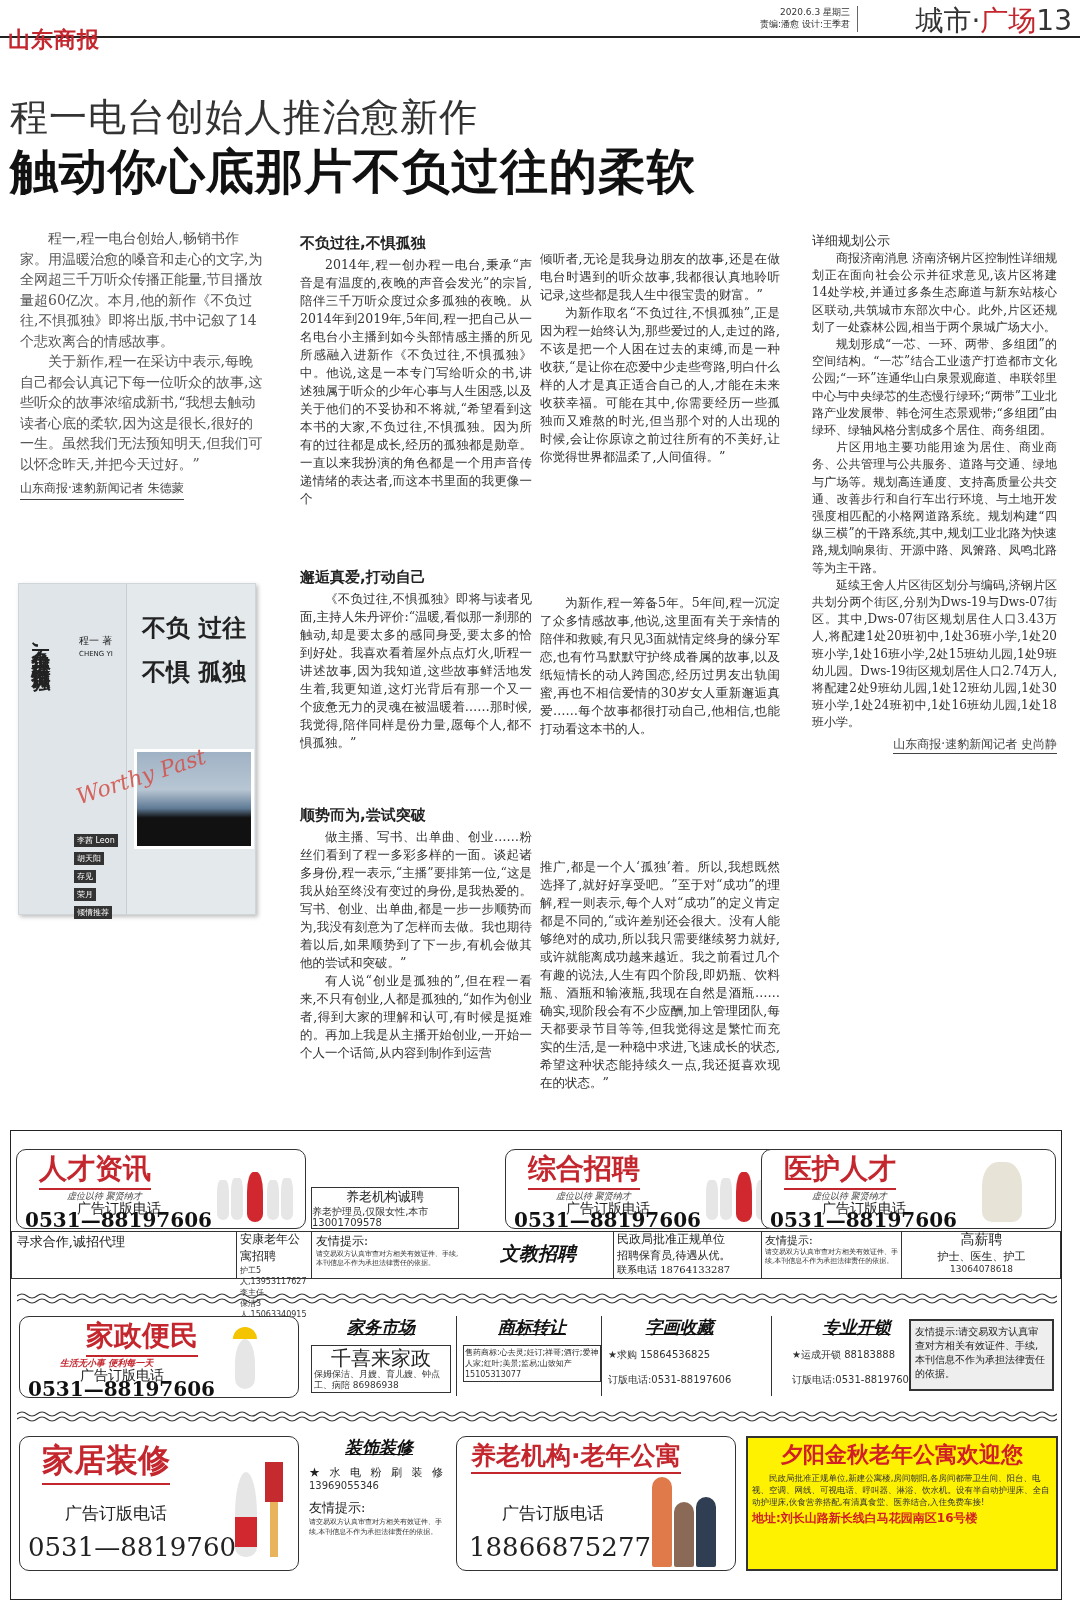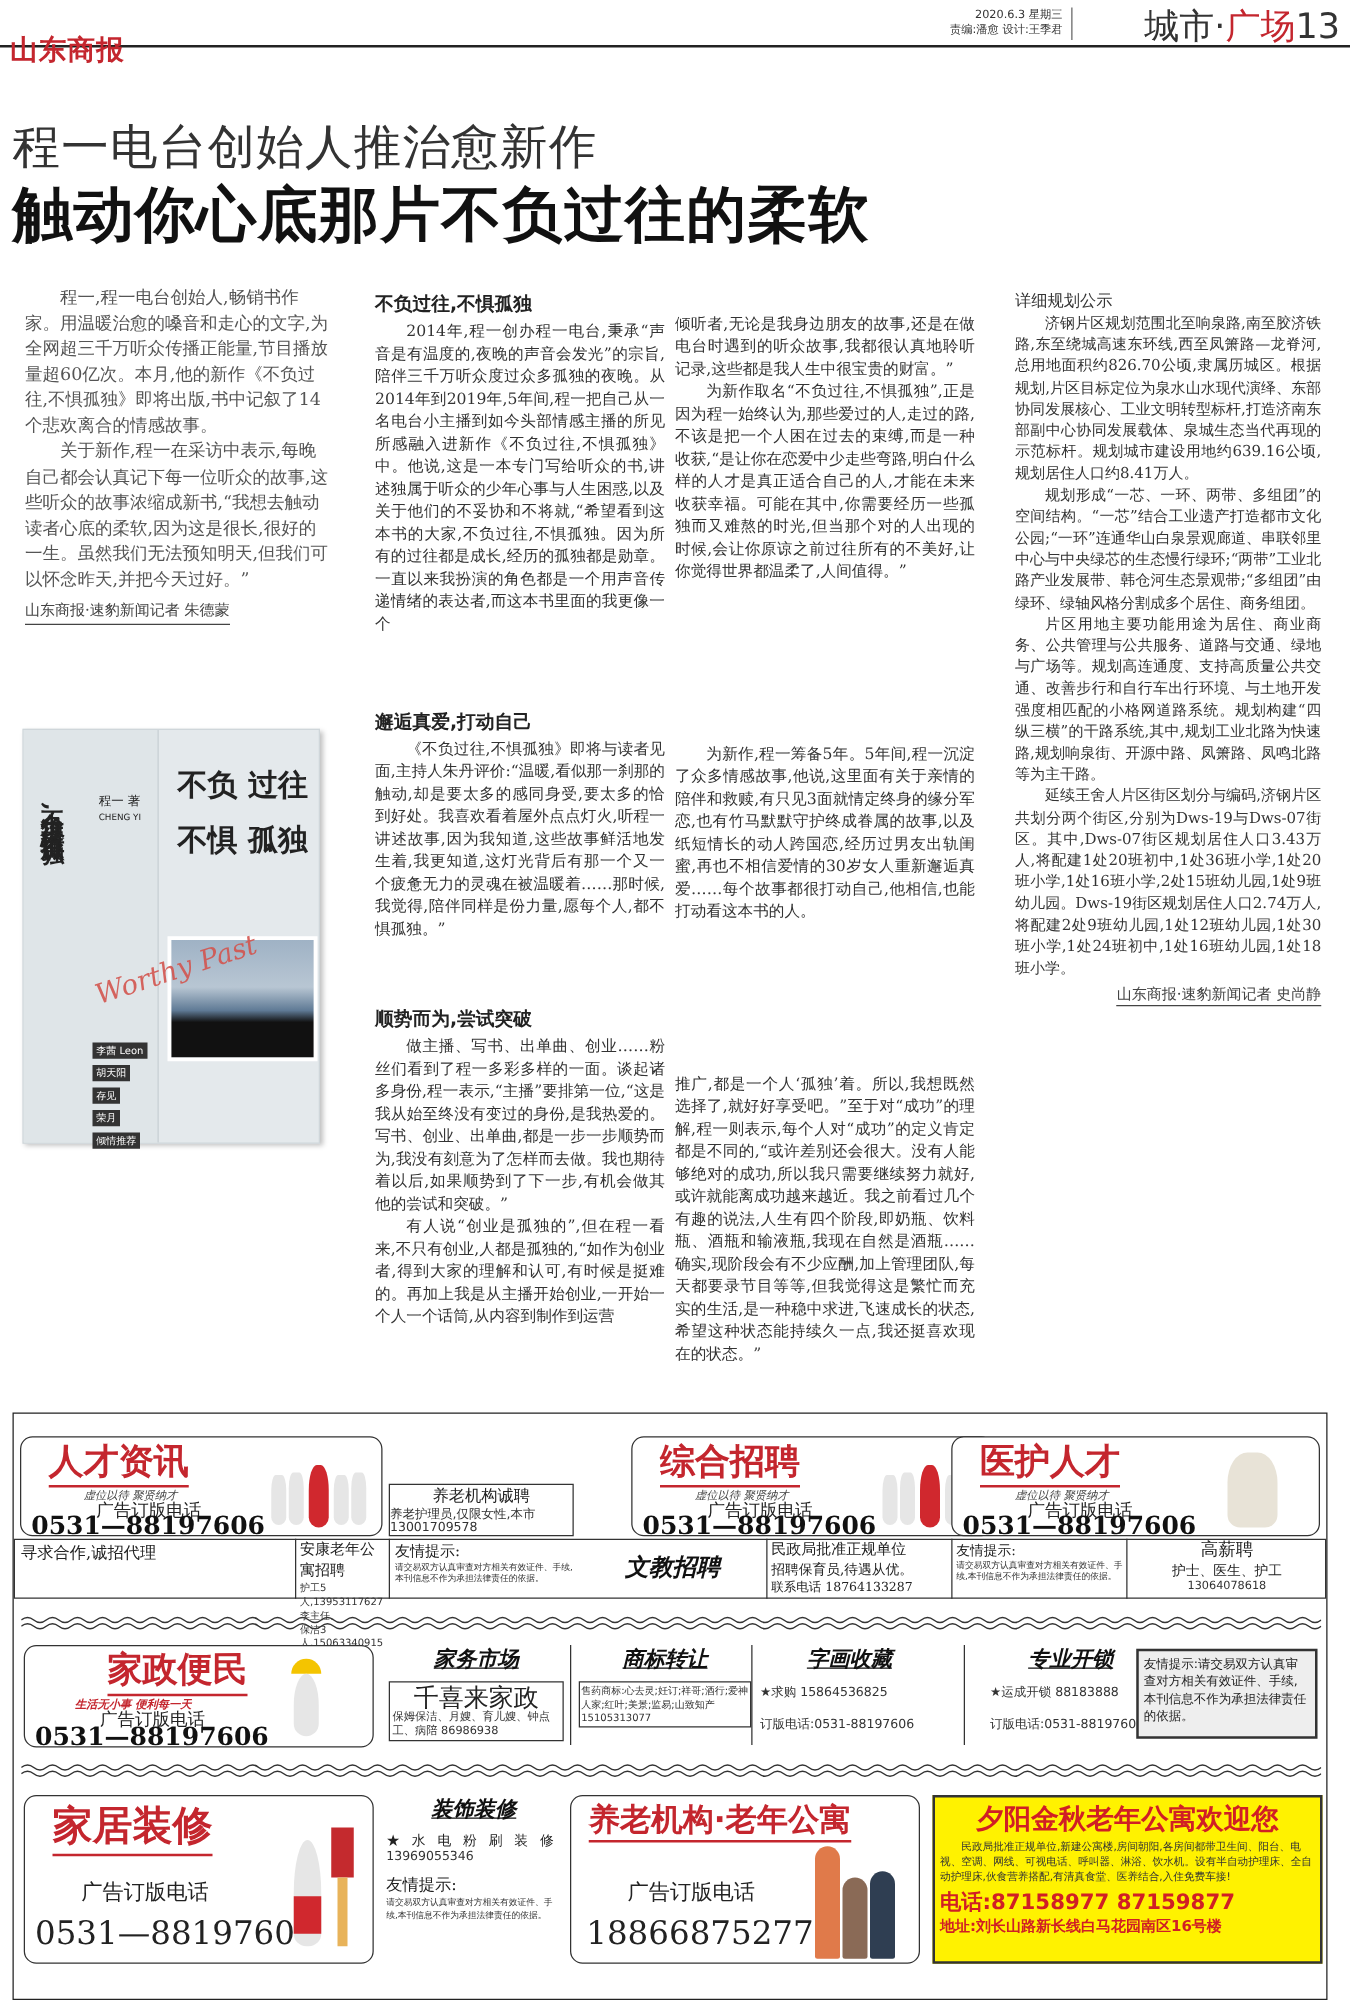--- a/index.html
+++ b/index.html
@@ -120,21 +120,21 @@
   <p>做主播、写书、出单曲、创业……粉丝们看到了程一多彩多样的一面。谈起诸多身份,程一表示,“主播”要排第一位,“这是我从始至终没有变过的身份,是我热爱的。写书、创业、出单曲,都是一步一步顺势而为,我没有刻意为了怎样而去做。我也期待着以后,如果顺势到了下一步,有机会做其他的尝试和突破。”</p>
   <p>有人说“创业是孤独的”,但在程一看来,不只有创业,人都是孤独的,“如作为创业者,得到大家的理解和认可,有时候是挺难的。再加上我是从主播开始创业,一开始一个人一个话筒,从内容到制作到运营</p>
 </div>
 <div class="abs col c4b">
   <p style="text-indent:0">推广,都是一个人‘孤独’着。所以,我想既然选择了,就好好享受吧。”至于对“成功”的理解,程一则表示,每个人对“成功”的定义肯定都是不同的,“或许差别还会很大。没有人能够绝对的成功,所以我只需要继续努力就好,或许就能离成功越来越近。我之前看过几个有趣的说法,人生有四个阶段,即奶瓶、饮料瓶、酒瓶和输液瓶,我现在自然是酒瓶……确实,现阶段会有不少应酬,加上管理团队,每天都要录节目等等,但我觉得这是繁忙而充实的生活,是一种稳中求进,飞速成长的状态,希望这种状态能持续久一点,我还挺喜欢现在的状态。”</p>
 </div>
 
 <div class="abs right-col">
   <div class="tag">详细规划公示</div>
   <div class="col">
-    <p>济钢片区规划范围北至响泉路,南至胶济铁路,东至绕城高速东环线,西至凤箫路—龙脊河,总用地面积约826.70公顷,隶属历城区。根据规划,片区目标定位为泉水山水现代演绎、东部协同发展核心、工业文明转型标杆,打造济南东部副中心协同发展载体、泉城生态当代再现的示范标杆。规划城市建设用地约639.16公顷,规划居住人口约8.41万人。</p>
+    <p>商报济南消息 济南济钢片区控制性详细规划正在面向社会公示并征求意见,该片区将建14处学校,并通过多条生态廊道与新东站核心区联动,共筑城市东部次中心。此外,片区还规划了一处森林公园,相当于两个泉城广场大小。</p>
     <p>规划形成“一芯、一环、两带、多组团”的空间结构。“一芯”结合工业遗产打造都市文化公园;“一环”连通华山白泉景观廊道、串联邻里中心与中央绿芯的生态慢行绿环;“两带”工业北路产业发展带、韩仓河生态景观带;“多组团”由绿环、绿轴风格分割成多个居住、商务组团。</p>
     <p>片区用地主要功能用途为居住、商业商务、公共管理与公共服务、道路与交通、绿地与广场等。规划高连通度、支持高质量公共交通、改善步行和自行车出行环境、与土地开发强度相匹配的小格网道路系统。规划构建“四纵三横”的干路系统,其中,规划工业北路为快速路,规划响泉街、开源中路、凤箫路、凤鸣北路等为主干路。</p>
     <p>延续王舍人片区街区划分与编码,济钢片区共划分两个街区,分别为Dws-19与Dws-07街区。其中,Dws-07街区规划居住人口3.43万人,将配建1处20班初中,1处36班小学,1处20班小学,1处16班小学,2处15班幼儿园,1处9班幼儿园。Dws-19街区规划居住人口2.74万人,将配建2处9班幼儿园,1处12班幼儿园,1处30班小学,1处24班初中,1处16班幼儿园,1处18班小学。</p>
   </div>
   <div style="text-align:right;"><span class="byline">山东商报·速豹新闻记者 史尚静</span></div>
 </div>
 
 <div class="abs ads">
 
   <div class="abs ad-box" style="left:5px;top:18px;width:290px;height:80px;">
@@ -269,16 +269,15 @@
     <div class="abs" style="left:12px;top:95px;font-size:26px;font-family:'DejaVu Serif',serif;">18866875277</div>
     <div class="abs" style="left:195px;top:30px;width:70px;height:100px;">
       <div class="abs" style="left:0;top:10px;width:20px;height:90px;background:#e07a4a;border-radius:10px 10px 2px 2px;"></div>
       <div class="abs" style="left:22px;top:35px;width:20px;height:65px;background:#8a6a56;border-radius:10px 10px 2px 2px;"></div>
       <div class="abs" style="left:44px;top:30px;width:20px;height:70px;background:#2f3e52;border-radius:10px 10px 2px 2px;"></div>
     </div>
   </div>
   <div class="abs yellow" style="left:735px;top:305px;width:312px;height:135px;">
     <div style="font-family:'DejaVu Sans',sans-serif;font-weight:bold;font-size:22px;color:#d01f25;text-align:center;margin-top:2px;">夕阳金秋老年公寓欢迎您</div>
     <div class="small" style="font-size:8.5px;line-height:12px;padding:2px 4px;text-indent:2em;">民政局批准正规单位,新建公寓楼,房间朝阳,各房间都带卫生间、阳台、电视、空调、网线、可视电话、呼叫器、淋浴、饮水机。设有半自动护理床、全自动护理床,伙食营养搭配,有清真食堂、医养结合,入住免费车接!</div>
-    <div style="font-family:'DejaVu Sans',sans-serif;font-weight:bold;font-size:17px;color:#d01f25;padding-left:4px;">电话:87158977  87159877</div>
     <div style="font-family:'DejaVu Sans',sans-serif;font-weight:bold;font-size:12px;color:#d01f25;padding-left:4px;">地址:刘长山路新长线白马花园南区16号楼</div>
   </div>
 </div>
 
 </body></html>

